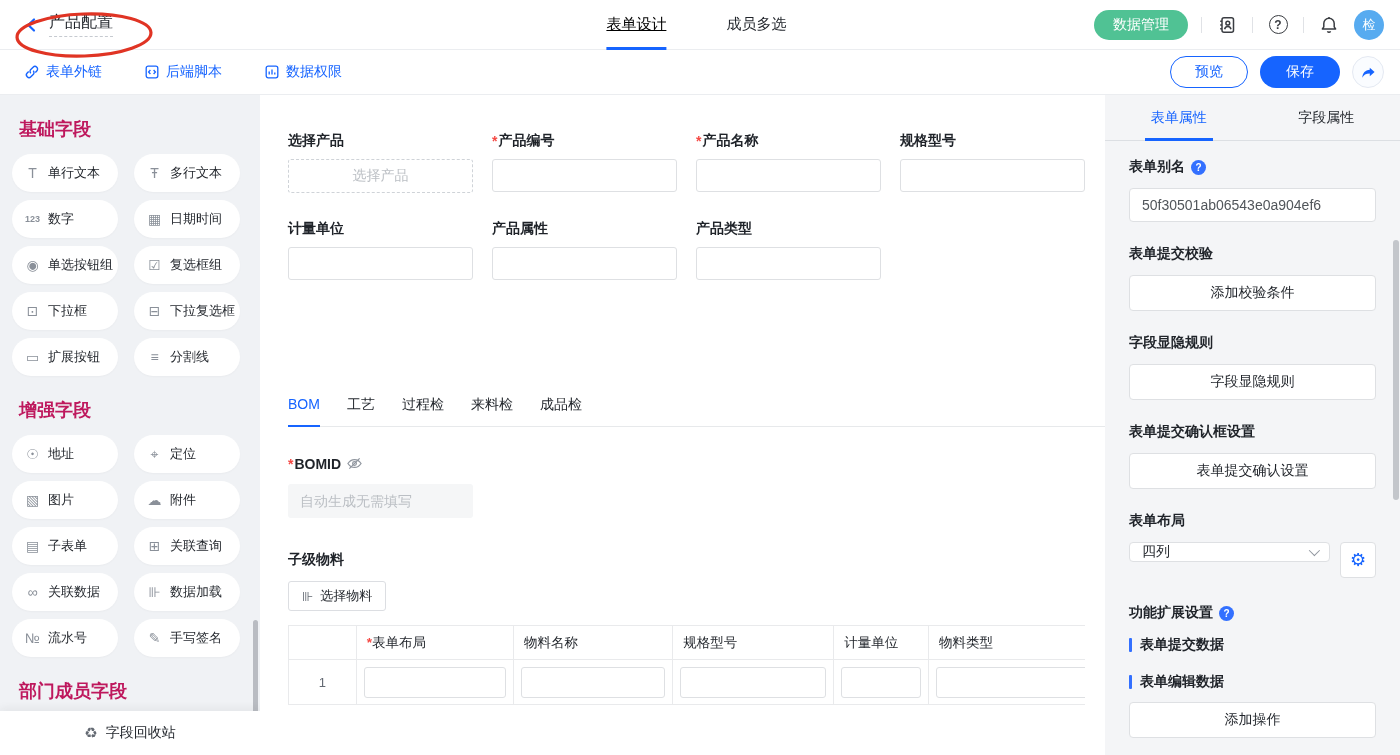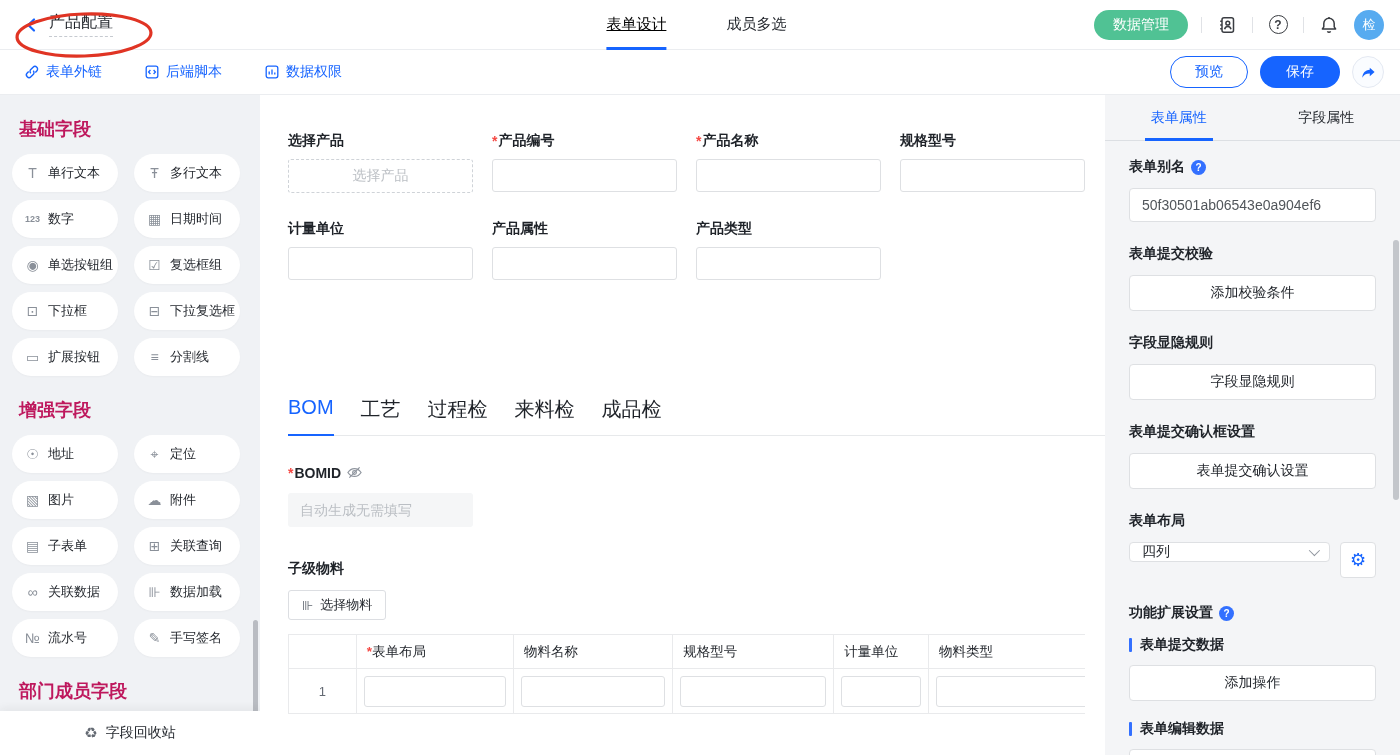--- a/index.html
+++ b/index.html
@@ -49,21 +49,21 @@
 
   
   .canvas { flex:1; background:#fff; padding:36px 20px 0 28px; overflow:hidden; position:relative; }
   .form-grid { display:grid; grid-template-columns:repeat(4,185px); column-gap:19px; row-gap:26px; }
   .lbl { font-size:14px; font-weight:bold; color:#1f2329; margin-bottom:9px; height:19px; display:flex; align-items:center; gap:5px; }
   .star { color:#f54a45; font-weight:bold; }
   .inp { width:100%; height:33px; border:1px solid #dee0e3; border-radius:3px; background:#fff; outline:none; padding:0 10px; font-size:14px; }
   .dashed-box { width:100%; height:34px; border:1px dashed #cfd3d8; border-radius:3px; display:flex; align-items:center; justify-content:center; color:#bbbfc4; font-size:14px; cursor:pointer; background:#fff; }
 
   .btabs { margin-top:116px; margin-right:-20px; display:flex; gap:27px; border-bottom:1px solid #e7e9eb; }
-  .btab { font-size:20px; color:#1f2329; padding-bottom:11px; border-bottom:2.5px solid transparent; margin-bottom:-1px; cursor:pointer; }
+  .btab { font-size:14px; color:#1f2329; padding-bottom:11px; border-bottom:2.5px solid transparent; margin-bottom:-1px; cursor:pointer; }
   .btab.active { color:#1664ff; border-bottom-color:#1664ff; }
 
   .bomid-label { margin-top:27px; }
   .bomid-inp { width:185px; height:34px; background:#f5f6f7; border:none; border-radius:3px; padding:0 12px; font-size:14px; margin-top:2px; outline:none; }
   .bomid-inp::placeholder, .inp::placeholder { color:#bbbfc4; }
 
   .sub-title { margin-top:33px; font-size:14px; font-weight:bold; }
   .btn-material { margin-top:12px; height:30px; padding:0 13px; border:1px solid #dcdee2; border-radius:3px; background:#fff; display:inline-flex; align-items:center; gap:7px; font-size:13px; color:#1f2329; cursor:pointer; }
   .btn-material .g { color:#646a73; font-size:13px; }
   .tbl-wrap { margin-top:14px; width:797px; overflow:hidden; }
@@ -453,21 +453,20 @@
         </div>
 
         <div class="plabel" style="margin-top:26px;">
           <span>功能扩展设置</span>
           <span class="help-dot">?</span>
         </div>
         <div class="psub" style="margin-top:14px;">
           <span class="bar"></span>
           <span>表单提交数据</span>
         </div>
-        <button class="pbtn">添加操作</button>
         <div class="psub">
           <span class="bar"></span>
           <span>表单编辑数据</span>
         </div>
         <button class="pbtn">添加操作</button>
       </div>
       <div class="panel-thumb"></div>
     </aside>
 
   </div>

